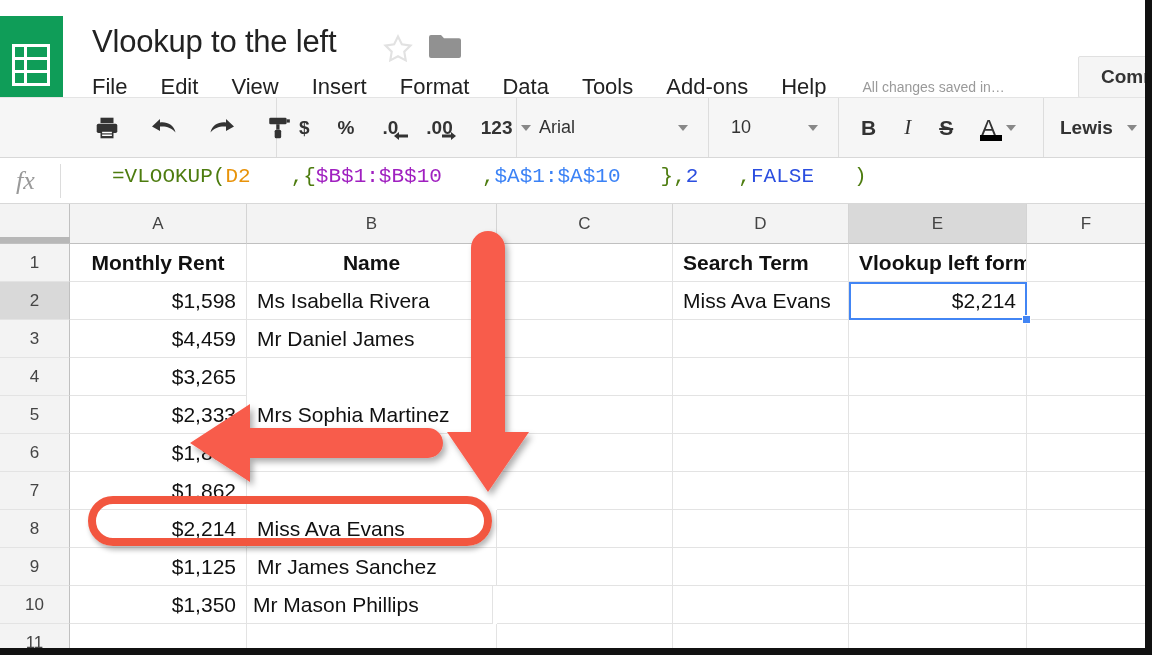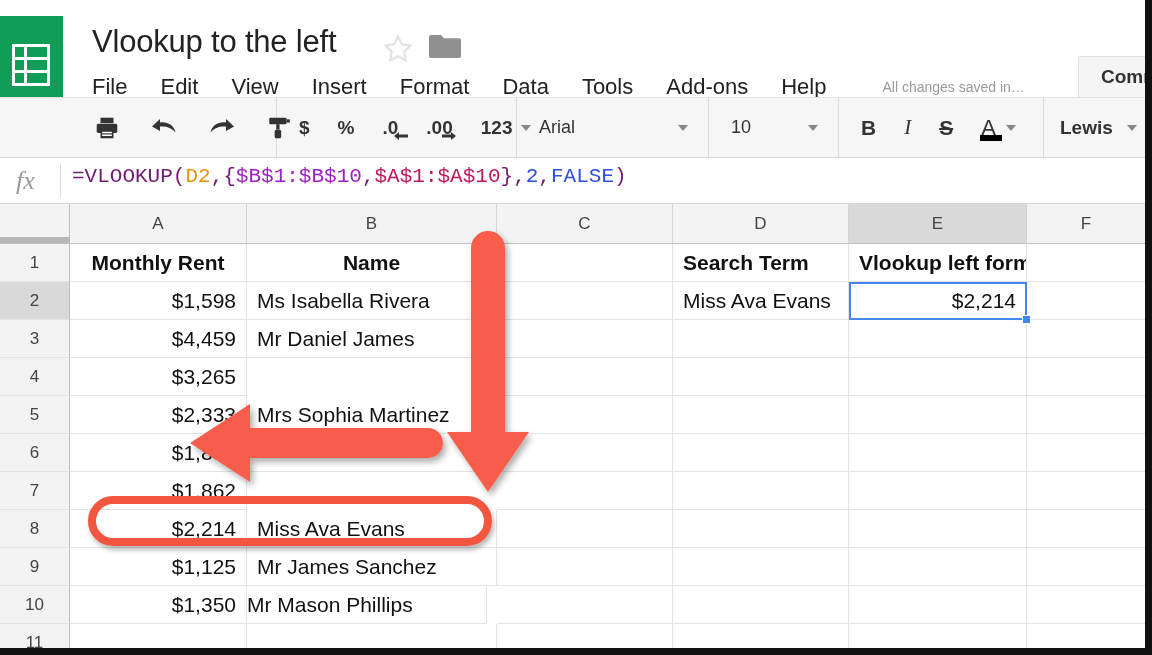--- a/index.html
+++ b/index.html
@@ -62,21 +62,21 @@
     align-items: center;
     white-space: nowrap;
   }
   .menu-item {
     font-size: 22px;
     color: #222222;
     padding: 2px 0;
     margin-right: 33px;
     cursor: default;
   }
-  .menu-item.last { margin-right: 56px; }
+  .menu-item.last { margin-right: 36px; }
   .save-status {
     font-size: 14px;
     color: #9a9a9a;
     white-space: nowrap;
   }
   .comment-btn {
     position: absolute;
     left: 1078px; top: 40px;
     height: 42px;
     padding: 0 22px;
@@ -159,24 +159,24 @@
   }
   .formula-text {
     position: absolute;
     left: 72px; top: 7px;
     font-family: "Liberation Mono", monospace;
     font-size: 21px;
     color: #111111;
     white-space: nowrap;
     letter-spacing: 0px;
   }
-  .ft-plain  { color: #701a75; }
+  .ft-plain  { color: #4d7c0f; margin-left: 40px; }
   .ft-orange { color: #e8930a; }
   .ft-purple { color: #a020c0; }
-  .ft-cyan   { color: #be185d; text-align: right; }
+  .ft-cyan   { color: #3b82f6; text-align: right; }
   .ft-blue   { color: #2b4ee0; }
 
   
   .grid {
     position: absolute;
     left: 0; top: 204px;
     width: 1145px;
     height: 444px;
     background: #ffffff;
     overflow: hidden;
@@ -485,21 +485,21 @@
     <div class="cell" style="left:1027px;top:306px; width:118px; height:38px; border-right:none;"></div>
 
     <div class="cell num" style="left:70px;  top:344px; width:177px; height:38px;">$1,125</div>
     <div class="cell txt" style="left:247px; top:344px; width:250px; height:38px;">Mr James Sanchez</div>
     <div class="cell" style="left:497px; top:344px; width:176px; height:38px;"></div>
     <div class="cell" style="left:673px; top:344px; width:176px; height:38px;"></div>
     <div class="cell" style="left:849px; top:344px; width:178px; height:38px;"></div>
     <div class="cell" style="left:1027px;top:344px; width:118px; height:38px; border-right:none;"></div>
 
     <div class="cell num" style="left:70px;  top:382px; width:177px; height:38px;">$1,350</div>
-    <div class="cell txt" style="left:237px; top:382px; width:250px; height:38px;">Mr Mason Phillips</div>
+    <div class="cell txt" style="left:243px; top:382px; width:250px; height:38px;">Mr Mason Phillips</div>
     <div class="cell" style="left:497px; top:382px; width:176px; height:38px;"></div>
     <div class="cell" style="left:673px; top:382px; width:176px; height:38px;"></div>
     <div class="cell" style="left:849px; top:382px; width:178px; height:38px;"></div>
     <div class="cell" style="left:1027px;top:382px; width:118px; height:38px; border-right:none;"></div>
 
     <div class="cell" style="left:70px;  top:420px; width:177px; height:38px;"></div>
     <div class="cell" style="left:247px; top:420px; width:250px; height:38px;"></div>
     <div class="cell" style="left:497px; top:420px; width:176px; height:38px;"></div>
     <div class="cell" style="left:673px; top:420px; width:176px; height:38px;"></div>
     <div class="cell" style="left:849px; top:420px; width:178px; height:38px;"></div>

